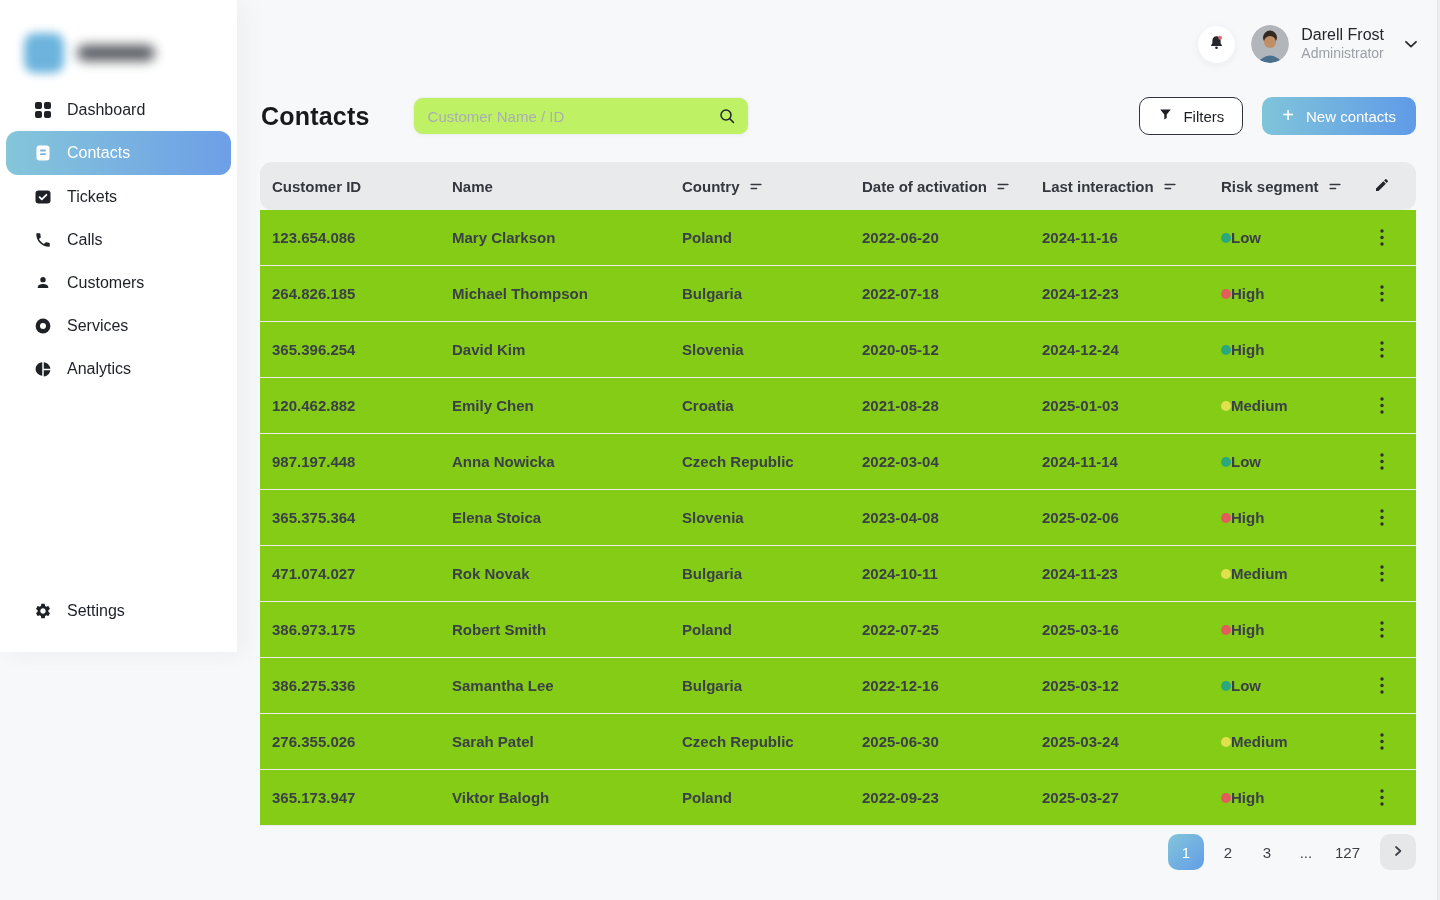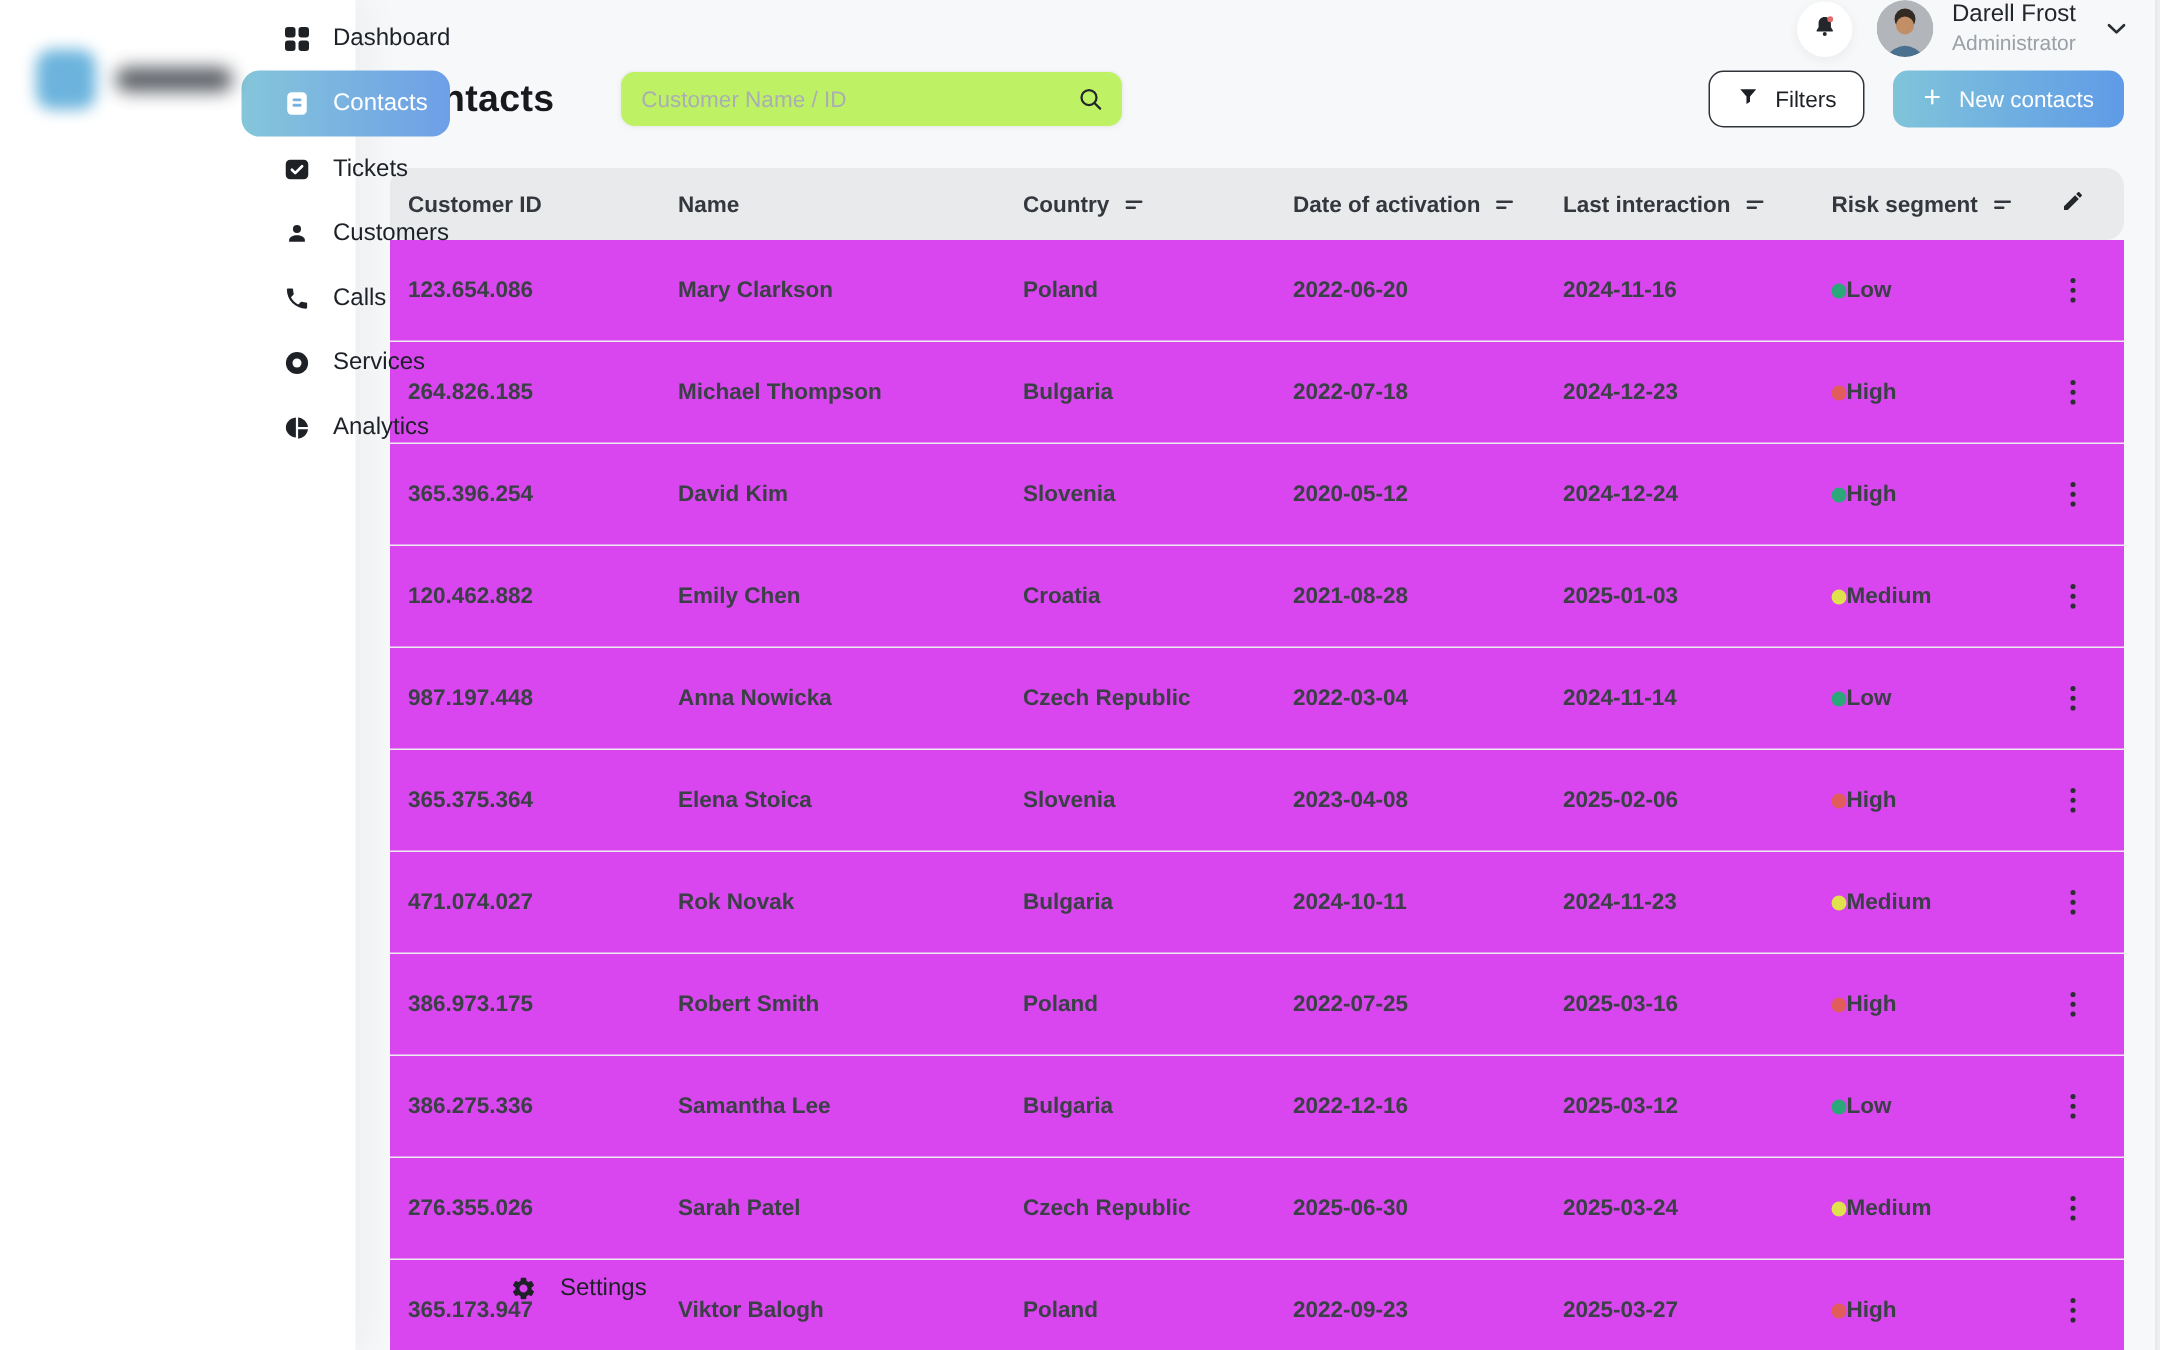--- a/index.html
+++ b/index.html
@@ -7,23 +7,23 @@
   body {
     font-family:"Liberation Sans", sans-serif;
     background:#f7f8f9;
     color:#23262b;
     position:relative;
   }
   .app { display:flex; width:1440px; height:900px; }
 
   
   .sidebar {
-    width:237px; height:900px; background:#ffffff; flex:0 0 237px;
+    width:237px; height:652px; background:#ffffff; flex:0 0 237px;
     box-shadow:6px 0 24px rgba(30,35,40,.05);
-    display:flex; flex-direction:row; position:relative; z-index:2;
+    display:flex; flex-direction:column; position:relative; z-index:2;
   }
   .logo { display:flex; align-items:center; gap:13px; padding:21px 0 0 24px; height:84px; }
   .logo-mark { width:40px; height:40px; border-radius:11px; background:#6cb4dd; filter:blur(5px); }
   .logo-text { width:78px; height:16px; border-radius:8px; background:#3a3f46; filter:blur(6px); opacity:.85; }
   .nav { display:flex; flex-direction:column; padding:4px 0 0 0; }
   .nav-footer { margin-top:auto; padding-bottom:20px; }
   .nav-item {
     display:flex; align-items:center; gap:15px; height:43px; margin:0 6px;
     padding-left:27px; border-radius:12px; cursor:pointer;
     font-size:16px; font-weight:500; color:#1d2127;
@@ -84,21 +84,21 @@
     align-items:center;
   }
   .thead {
     height:48px; background:#e8eaec; border-radius:12px;
     font-size:15px; color:#34383e;
   }
   .th { display:flex; align-items:center; gap:9px; padding-left:12px; }
   .th.actions { justify-content:flex-end; padding-right:26px; }
   .sort-ic { display:flex; cursor:pointer; }
   .trow {
-    height:68px; background:#d946ef; border-bottom:1px solid #ececee;
+    height:56px; background:#84cc16; border-bottom:1px solid #ececee;
     font-size:15px; color:#3b4046; cursor:pointer;
   }
   .td { padding-left:12px; display:flex; align-items:center; }
   .td.risk { }
   .dot { width:10px; height:10px; border-radius:50%; flex:0 0 10px; }
   .td.actions { justify-content:flex-end; padding-right:28px; }
   .kebab { background:none; border:none; cursor:pointer; display:flex; padding:4px; }
 
   
   .pagination {
@@ -162,34 +162,34 @@
               <rect x="1.5" y="2.5" width="15" height="13" rx="3" fill="#1e2126"></rect>
               <path d="M5.6 9.2 l2.2 2.2 L12.4 6.8" stroke="#ffffff" stroke-width="1.8" fill="none" stroke-linecap="round" stroke-linejoin="round"></path>
             </svg>
         </span>
         <span>Tickets</span>
       </div>
 
       <div class="nav-item">
         <span class="ni">
           <svg width="18" height="18" viewBox="0 0 24 24" fill="#1e2126">
+              <path d="M6.62 10.79c1.44 2.83 3.76 5.14 6.59 6.59l2.2-2.21c.27-.27.67-.36 1.02-.24 1.12.37 2.33.57 3.57.57.55 0 1 .45 1 1V20c0 .55-.45 1-1 1-9.39 0-17-7.61-17-17 0-.55.45-1 1-1h3.5c.55 0 1 .45 1 1 0 1.25.2 2.45.57 3.57.11.35.03.74-.25 1.02l-2.2 2.2z"></path>
+            </svg>
+        </span>
+        <span>Calls</span>
+      </div>
+
+      <div class="nav-item">
+        <span class="ni">
+          <svg width="18" height="18" viewBox="0 0 24 24" fill="#1e2126">
               <circle cx="12" cy="7.5" r="3.6"></circle>
               <path d="M12 13.2c-3.4 0-7 1.7-7 4.2v1.4h14v-1.4c0-2.5-3.6-4.2-7-4.2z"></path>
             </svg>
         </span>
         <span>Customers</span>
-      </div>
-
-      <div class="nav-item">
-        <span class="ni">
-          <svg width="18" height="18" viewBox="0 0 24 24" fill="#1e2126">
-              <path d="M6.62 10.79c1.44 2.83 3.76 5.14 6.59 6.59l2.2-2.21c.27-.27.67-.36 1.02-.24 1.12.37 2.33.57 3.57.57.55 0 1 .45 1 1V20c0 .55-.45 1-1 1-9.39 0-17-7.61-17-17 0-.55.45-1 1-1h3.5c.55 0 1 .45 1 1 0 1.25.2 2.45.57 3.57.11.35.03.74-.25 1.02l-2.2 2.2z"></path>
-            </svg>
-        </span>
-        <span>Calls</span>
       </div>
 
       <div class="nav-item">
         <span class="ni">
           <svg width="18" height="18" viewBox="0 0 18 18">
               <circle cx="9" cy="9" r="7.4" fill="#1e2126"></circle>
               <circle cx="9" cy="9" r="3" fill="#ffffff"></circle>
             </svg>
         </span>
         <span>Services</span>

